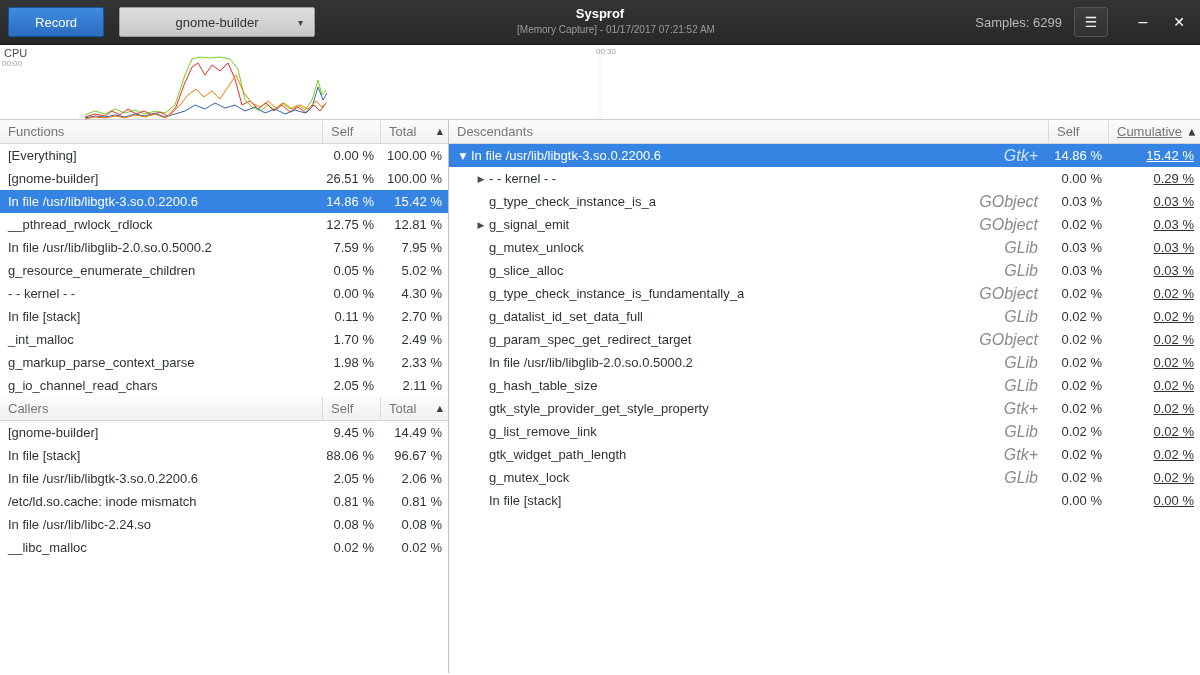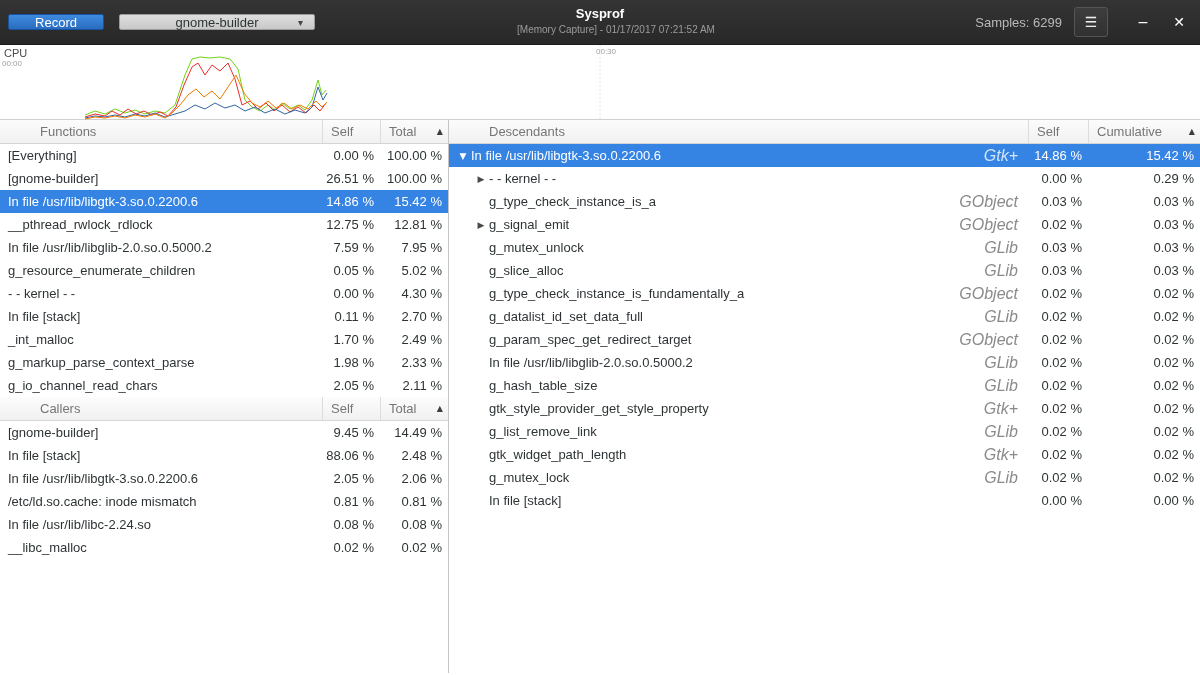--- a/index.html
+++ b/index.html
@@ -3,21 +3,21 @@
 <meta charset="utf-8">
 <style>
   * { box-sizing: border-box; margin: 0; padding: 0; }
   html,body { width:1200px; height:675px; overflow:hidden; background:#fff;
     font-family:"Liberation Sans", sans-serif; cursor:default; }
 
   
   .titlebar { position:relative; height:45px;
     background:linear-gradient(#343434,#282828);
     border-bottom:1px solid #1b1b1b; display:flex; align-items:center; }
-  .btn { height:16px; border-radius:2px; font-size:13px; display:flex;
+  .btn { height:30px; border-radius:2px; font-size:13px; display:flex;
     align-items:center; justify-content:center; }
   .record-btn { position:absolute; left:8px; width:96px; color:#fff;
     background:linear-gradient(#3e8be0,#2a6cbf); border:1px solid #15539e; }
   .target-btn { position:absolute; left:119px; width:196px; color:#2e3436;
     background:linear-gradient(#dedede,#c9c9c9); border:1px solid #9c9c9c; }
   .target-btn .caret { position:absolute; right:11px; font-size:10px; color:#444;
     font-family:"DejaVu Sans", sans-serif; }
   .titles { position:absolute; left:0; right:0; top:6px; text-align:center;
     pointer-events:none; }
   .title { color:#ffffff; font-size:13px; font-weight:bold; }
@@ -41,27 +41,27 @@
   .tick0 { position:absolute; left:2px; top:14px; font-size:8px; color:#a0a0a0; }
   .tick30 { position:absolute; left:596px; top:2px; font-size:8px; color:#a0a0a0; }
 
   
   .main { display:flex; height:553px; }
   .left { width:449px; border-right:1px solid #c4c4c4; }
   .right { flex:1; }
 
   .thead { display:flex; height:24px; align-items:center; font-size:13px;
     color:#767676; background:linear-gradient(#fcfcfc,#f1f1f1);
-    border-bottom:1px solid #d5d5d5;padding-left:32px; }
+    border-bottom:1px solid #d5d5d5; }
   .hcell { height:100%; display:flex; align-items:center; padding-left:8px; }
   .hname { flex:1; }
   .col-self { width:58px; border-left:1px solid #dcdcdc; }
   .col-total { width:68px; border-left:1px solid #dcdcdc; }
   .right .col-self { width:60px; }
-  .right .col-total { width:112px; }
+  .right .col-total { width:92px;text-decoration:underline; }
   .sort { margin-left:auto; padding-right:5px; font-size:8px; color:#3c3c3c;
     font-family:"DejaVu Sans", sans-serif; }
 
   .trow { display:flex; height:23px; align-items:center; font-size:13px;
     color:#2e3436; background:#fff; }
   .trow.selected { background:#3584e4; color:#fff; }
   .cell.name { flex:1; display:flex; align-items:center; padding-left:8px;
     white-space:nowrap; overflow:hidden; }
   .right .cell.name { padding-left:6px; }
   .cell.num { text-align:right; padding-right:6px; border-left:none; }
@@ -217,21 +217,21 @@
             <span>[gnome-builder]</span>
           </div>
           <div class="cell num col-self">9.45 %</div>
           <div class="cell num col-total">14.49 %</div>
         </div>
         <div class="trow">
           <div class="cell name">
             <span>In file [stack]</span>
           </div>
           <div class="cell num col-self">88.06 %</div>
-          <div class="cell num col-total">2.48 %</div>
+          <div class="cell num col-total">96.67 %</div>
         </div>
         <div class="trow">
           <div class="cell name">
             <span>In file /usr/lib/libgtk-3.so.0.2200.6</span>
           </div>
           <div class="cell num col-self">2.05 %</div>
           <div class="cell num col-total">2.06 %</div>
         </div>
         <div class="trow">
           <div class="cell name">

